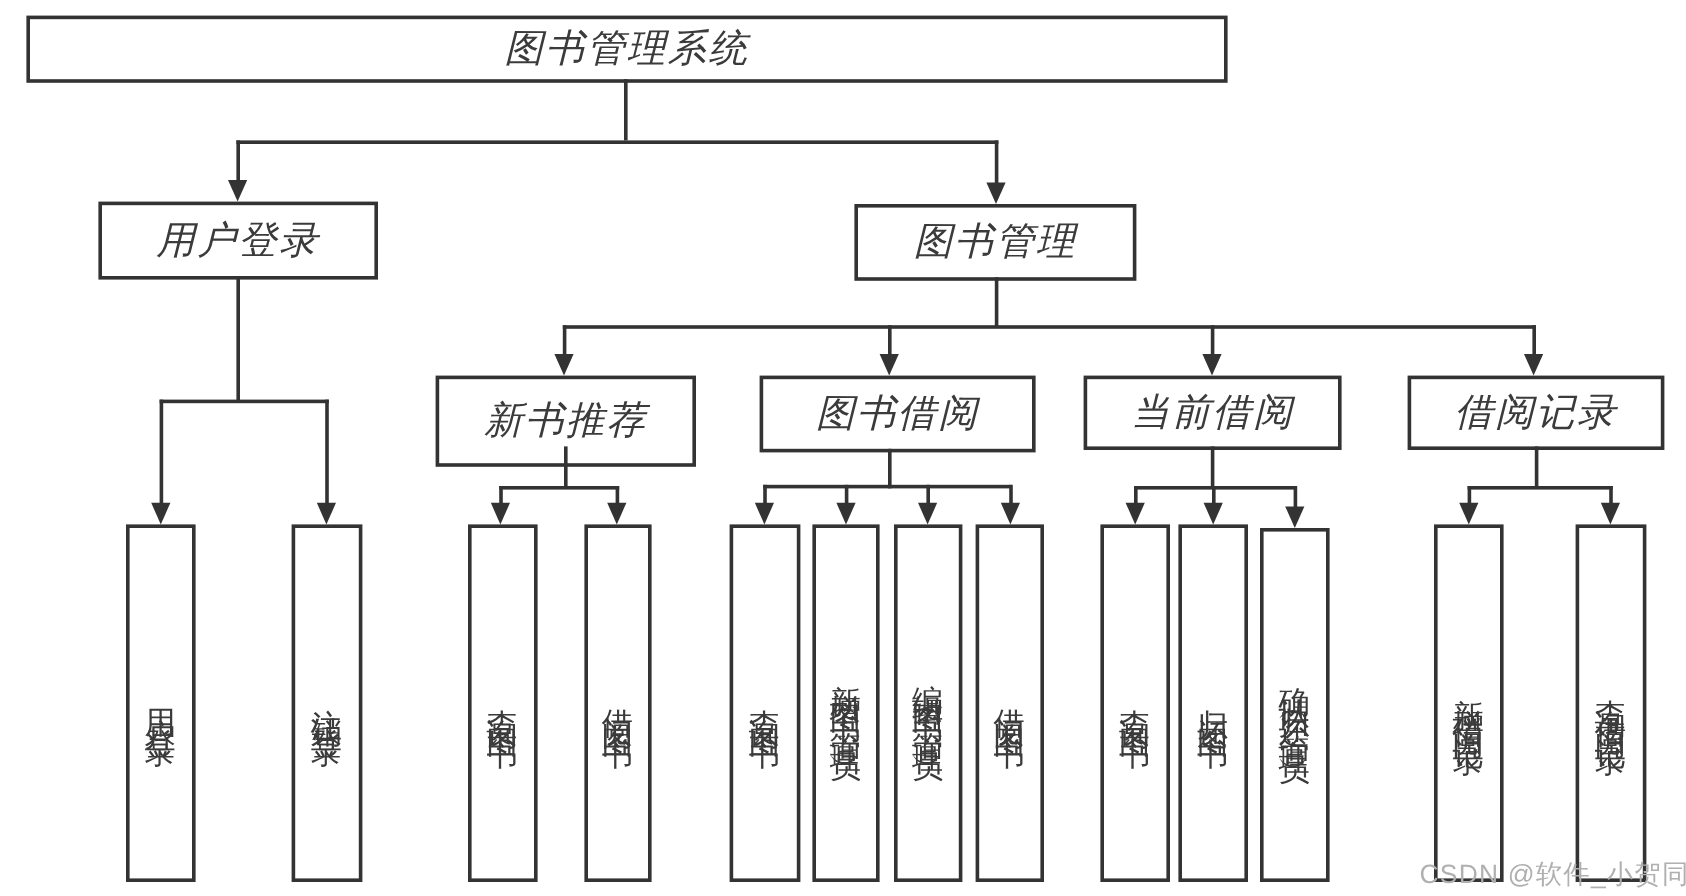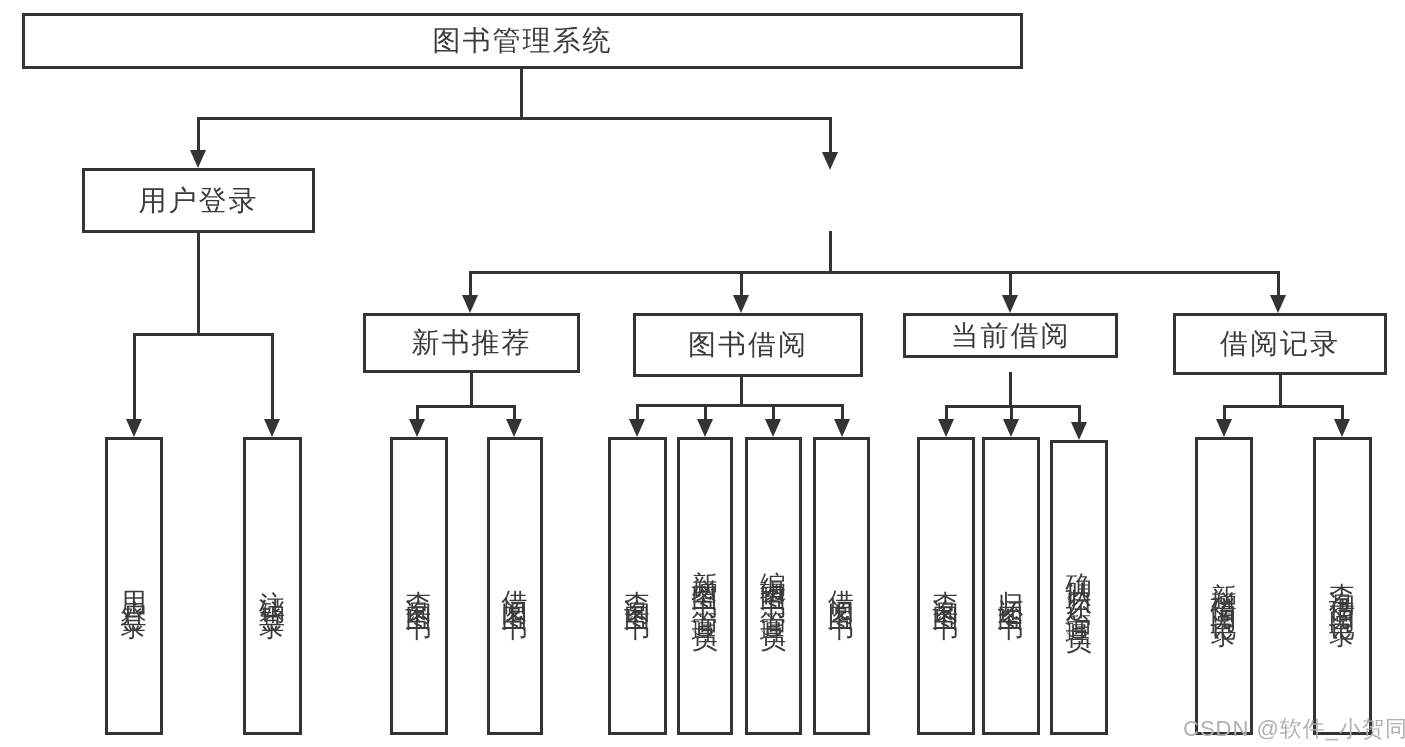--- a/index.html
+++ b/index.html
@@ -24,23 +24,24 @@
     position:absolute;
     box-sizing:border-box;
     border:3px solid var(--line);
     background:#ffffff;
     display:flex;
     align-items:center;
     justify-content:center;
   }
   .lbl{
     color:var(--text);
-    font-size:28px;
+    font-size:32px;
     letter-spacing:2px;
     white-space:nowrap;
+    font-style:italic;
   }
   .vlbl{
     color:var(--text);
     font-size:26px;
     writing-mode:vertical-rl;
     text-orientation:mixed;
     letter-spacing:8px;
     line-height:1;
   }
   .vline{position:absolute;width:3px;background:var(--line);}
@@ -68,28 +69,31 @@
 
 <div class="canvas">
 
   <div class="box" style="left:22px;top:13px;width:1001px;height:56px">
     <span class="lbl">图书管理系统</span>
   </div>
 
   <div class="box" style="left:82px;top:168px;width:233px;height:65px">
     <span class="lbl">用户登录</span>
   </div>
-
-  <div class="box" style="left:363px;top:313px;width:217px;height:60px">
+  <div class="box" style="left:712px;top:170px;width:235px;height:64px">
+    <span class="lbl">图书管理</span>
+  </div>
+
+  <div class="box" style="left:363px;top:313px;width:217px;height:76px">
     <span class="lbl">新书推荐</span>
   </div>
   <div class="box" style="left:633px;top:313px;width:230px;height:64px">
     <span class="lbl">图书借阅</span>
   </div>
-  <div class="box" style="left:903px;top:313px;width:215px;height:45px">
+  <div class="box" style="left:903px;top:313px;width:215px;height:62px">
     <span class="lbl">当前借阅</span>
   </div>
   <div class="box" style="left:1173px;top:313px;width:214px;height:62px">
     <span class="lbl">借阅记录</span>
   </div>
 
   <div class="box" style="left:105px;top:437px;width:58px;height:298px">
     <span class="vlbl">用户登录</span>
   </div>
   <div class="box" style="left:243px;top:437px;width:59px;height:298px">

